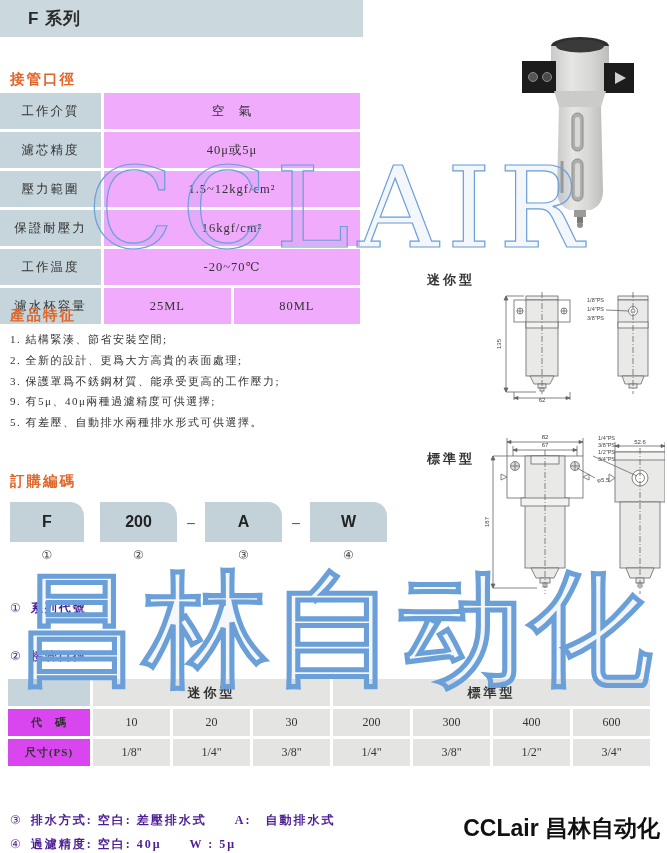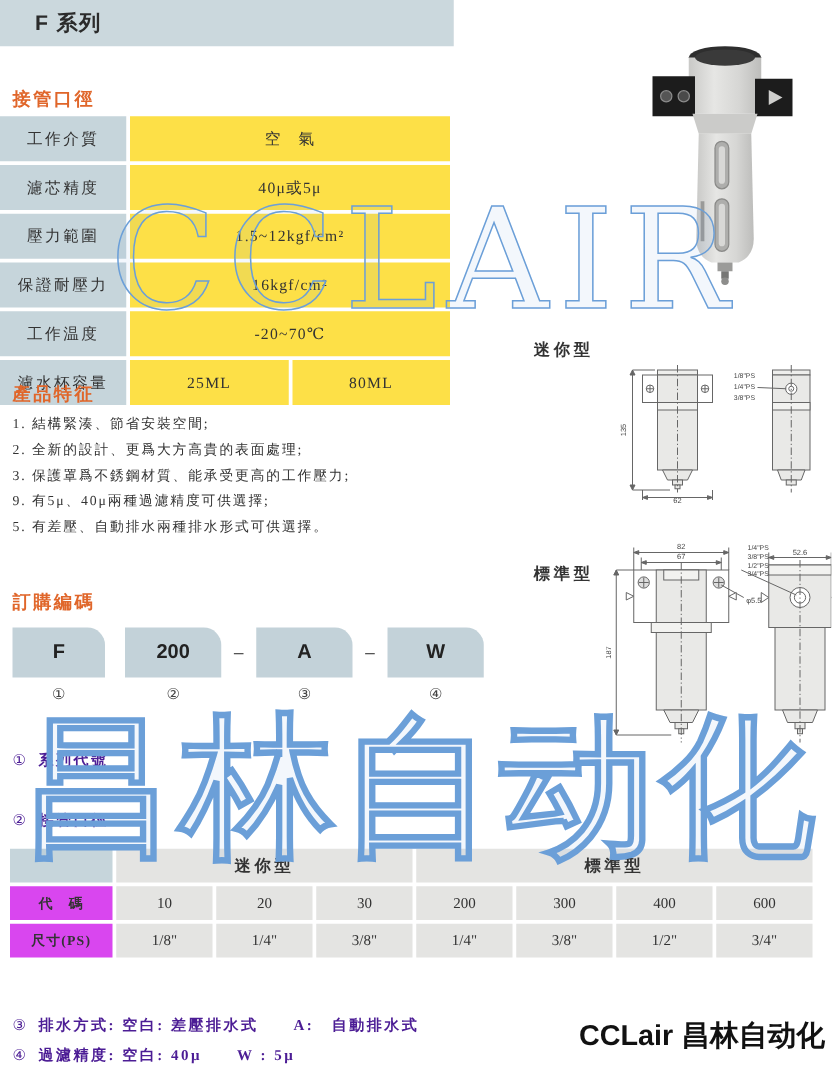--- a/index.html
+++ b/index.html
@@ -27,21 +27,21 @@
     font-weight:bold; font-size:14.5px; color:#e0662a; letter-spacing:2px;
   }
   
   .spec-table { position:absolute; left:0; top:93px; width:360px; }
   .spec-row { display:flex; gap:3px; margin-bottom:3px; height:36px; }
   .spec-label {
     width:101px; background:#c6d5db; display:flex; align-items:center;
     justify-content:center; font-size:12.5px; letter-spacing:2px; color:#333;
   }
   .spec-value {
-    flex:1; background:#fde047; display:flex; align-items:center;
+    flex:1; background:#f0abfc; display:flex; align-items:center;
     justify-content:center; font-size:12.5px; letter-spacing:1px; color:#333;
   }
   
   .features { position:absolute; left:10px; top:329px; width:440px; }
   .feature-item { font-size:11px; letter-spacing:1.5px; line-height:20.8px; color:#333; }
   
   .dwg-label {
     position:absolute; font-size:13px; font-weight:bold; letter-spacing:3px; color:#333;
   }
   

